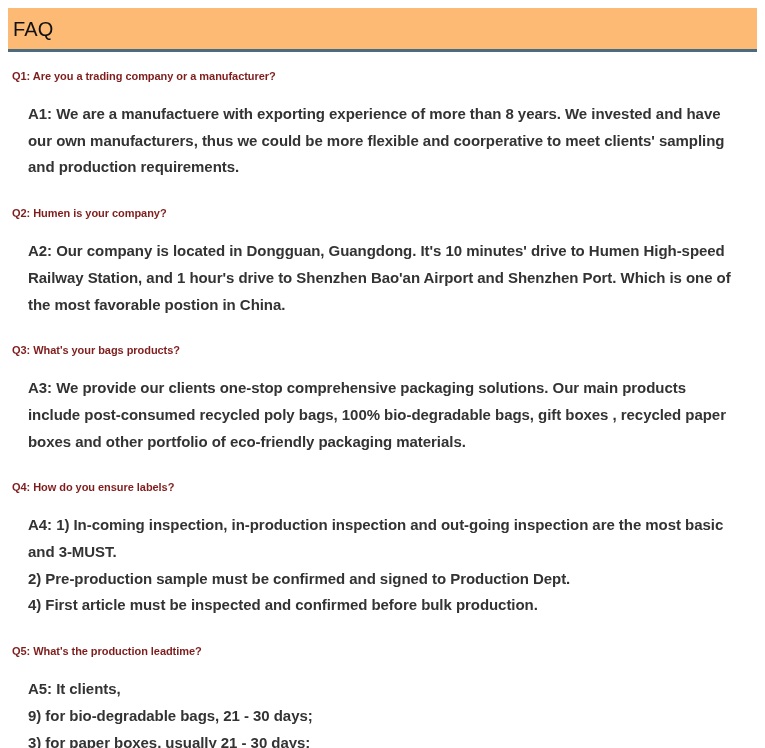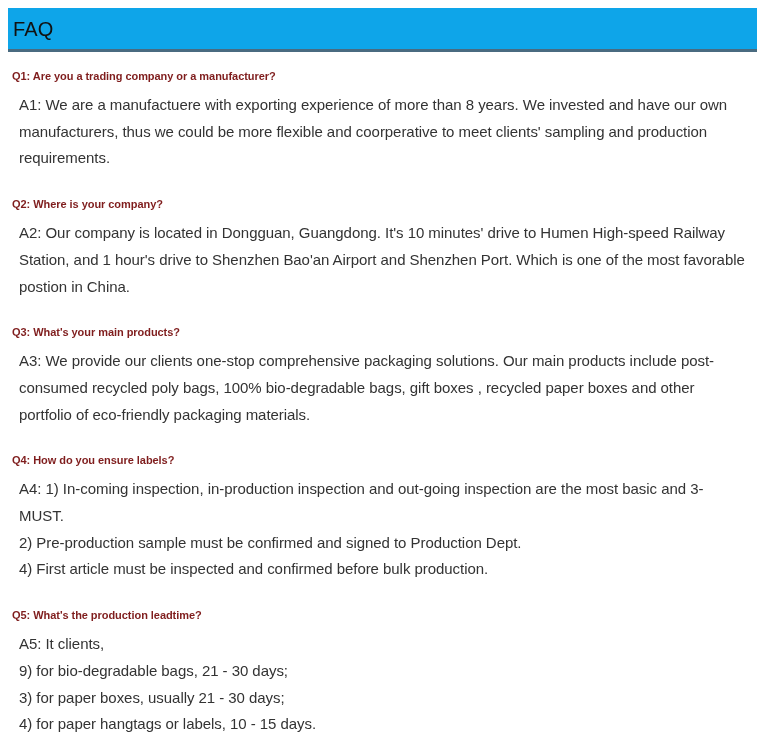--- a/index.html
+++ b/index.html
@@ -22,21 +22,21 @@
     box-sizing: border-box;
   }
 
   
   .faq-header {
     position: absolute;
     left: 8px;
     top: 8px;
     width: 749px;
     height: 44px;
-    background: #0ea5e9;
+    background: #fdba74;
     border-bottom: 3px solid #4a6b80;
     box-sizing: border-box;
     display: flex;
     align-items: center;
   }
   .faq-header-title {
     font-size: 20px;
     font-weight: 400;
     color: #111111;
     padding-left: 5px;
@@ -63,24 +63,24 @@
     font-size: 11px;
     font-weight: bold;
     color: #7f1d1d;
     line-height: 1.55;
     margin: 0 0 2px 0;
     letter-spacing: -0.05px;
   }
 
   .a-body {
     font-size: 15px;
-    font-weight: 400;
+    font-weight: 700;
     color: #333333;
     line-height: 1.78;
-    margin: 7px;
+    margin: 16px;
     letter-spacing: -0.05px;
   }
 
   .a-line {
     display: block;
   }
 </style>
 </head>
 <body>
 
@@ -93,28 +93,28 @@
   <div class="content">
 
     <div class="qa-block">
       <p class="q-heading">Q1: Are you a trading company or a manufacturer?</p>
       <p class="a-body">
         <span class="a-line">A1: We are a manufactuere with exporting experience of more than 8 years. We invested and have our own manufacturers, thus we could be more flexible and coorperative to meet clients' sampling and production requirements.</span>
       </p>
     </div>
 
     <div class="qa-block">
-      <p class="q-heading">Q2: Where is your company?</p>
+      <p class="q-heading">Q2: Humen is your company?</p>
       <p class="a-body">
         <span class="a-line">A2: Our company is located in Dongguan, Guangdong. It's 10 minutes' drive to Humen High-speed Railway Station, and 1 hour's drive to Shenzhen Bao'an Airport and Shenzhen Port. Which is one of the most favorable postion in China.</span>
       </p>
     </div>
 
     <div class="qa-block">
-      <p class="q-heading">Q3: What's your main products?</p>
+      <p class="q-heading">Q3: What's your bags products?</p>
       <p class="a-body">
         <span class="a-line">A3: We provide our clients one-stop comprehensive packaging solutions. Our main products include post-consumed recycled poly bags, 100% bio-degradable bags, gift boxes , recycled paper boxes and other portfolio of eco-friendly packaging materials.</span>
       </p>
     </div>
 
     <div class="qa-block">
       <p class="q-heading">Q4: How do you ensure labels?</p>
       <p class="a-body">
         <span class="a-line">A4: 1) In-coming inspection, in-production inspection and out-going inspection are the most basic and 3-MUST.</span>
         <span class="a-line">2) Pre-production sample must be confirmed and signed to Production Dept.</span>

